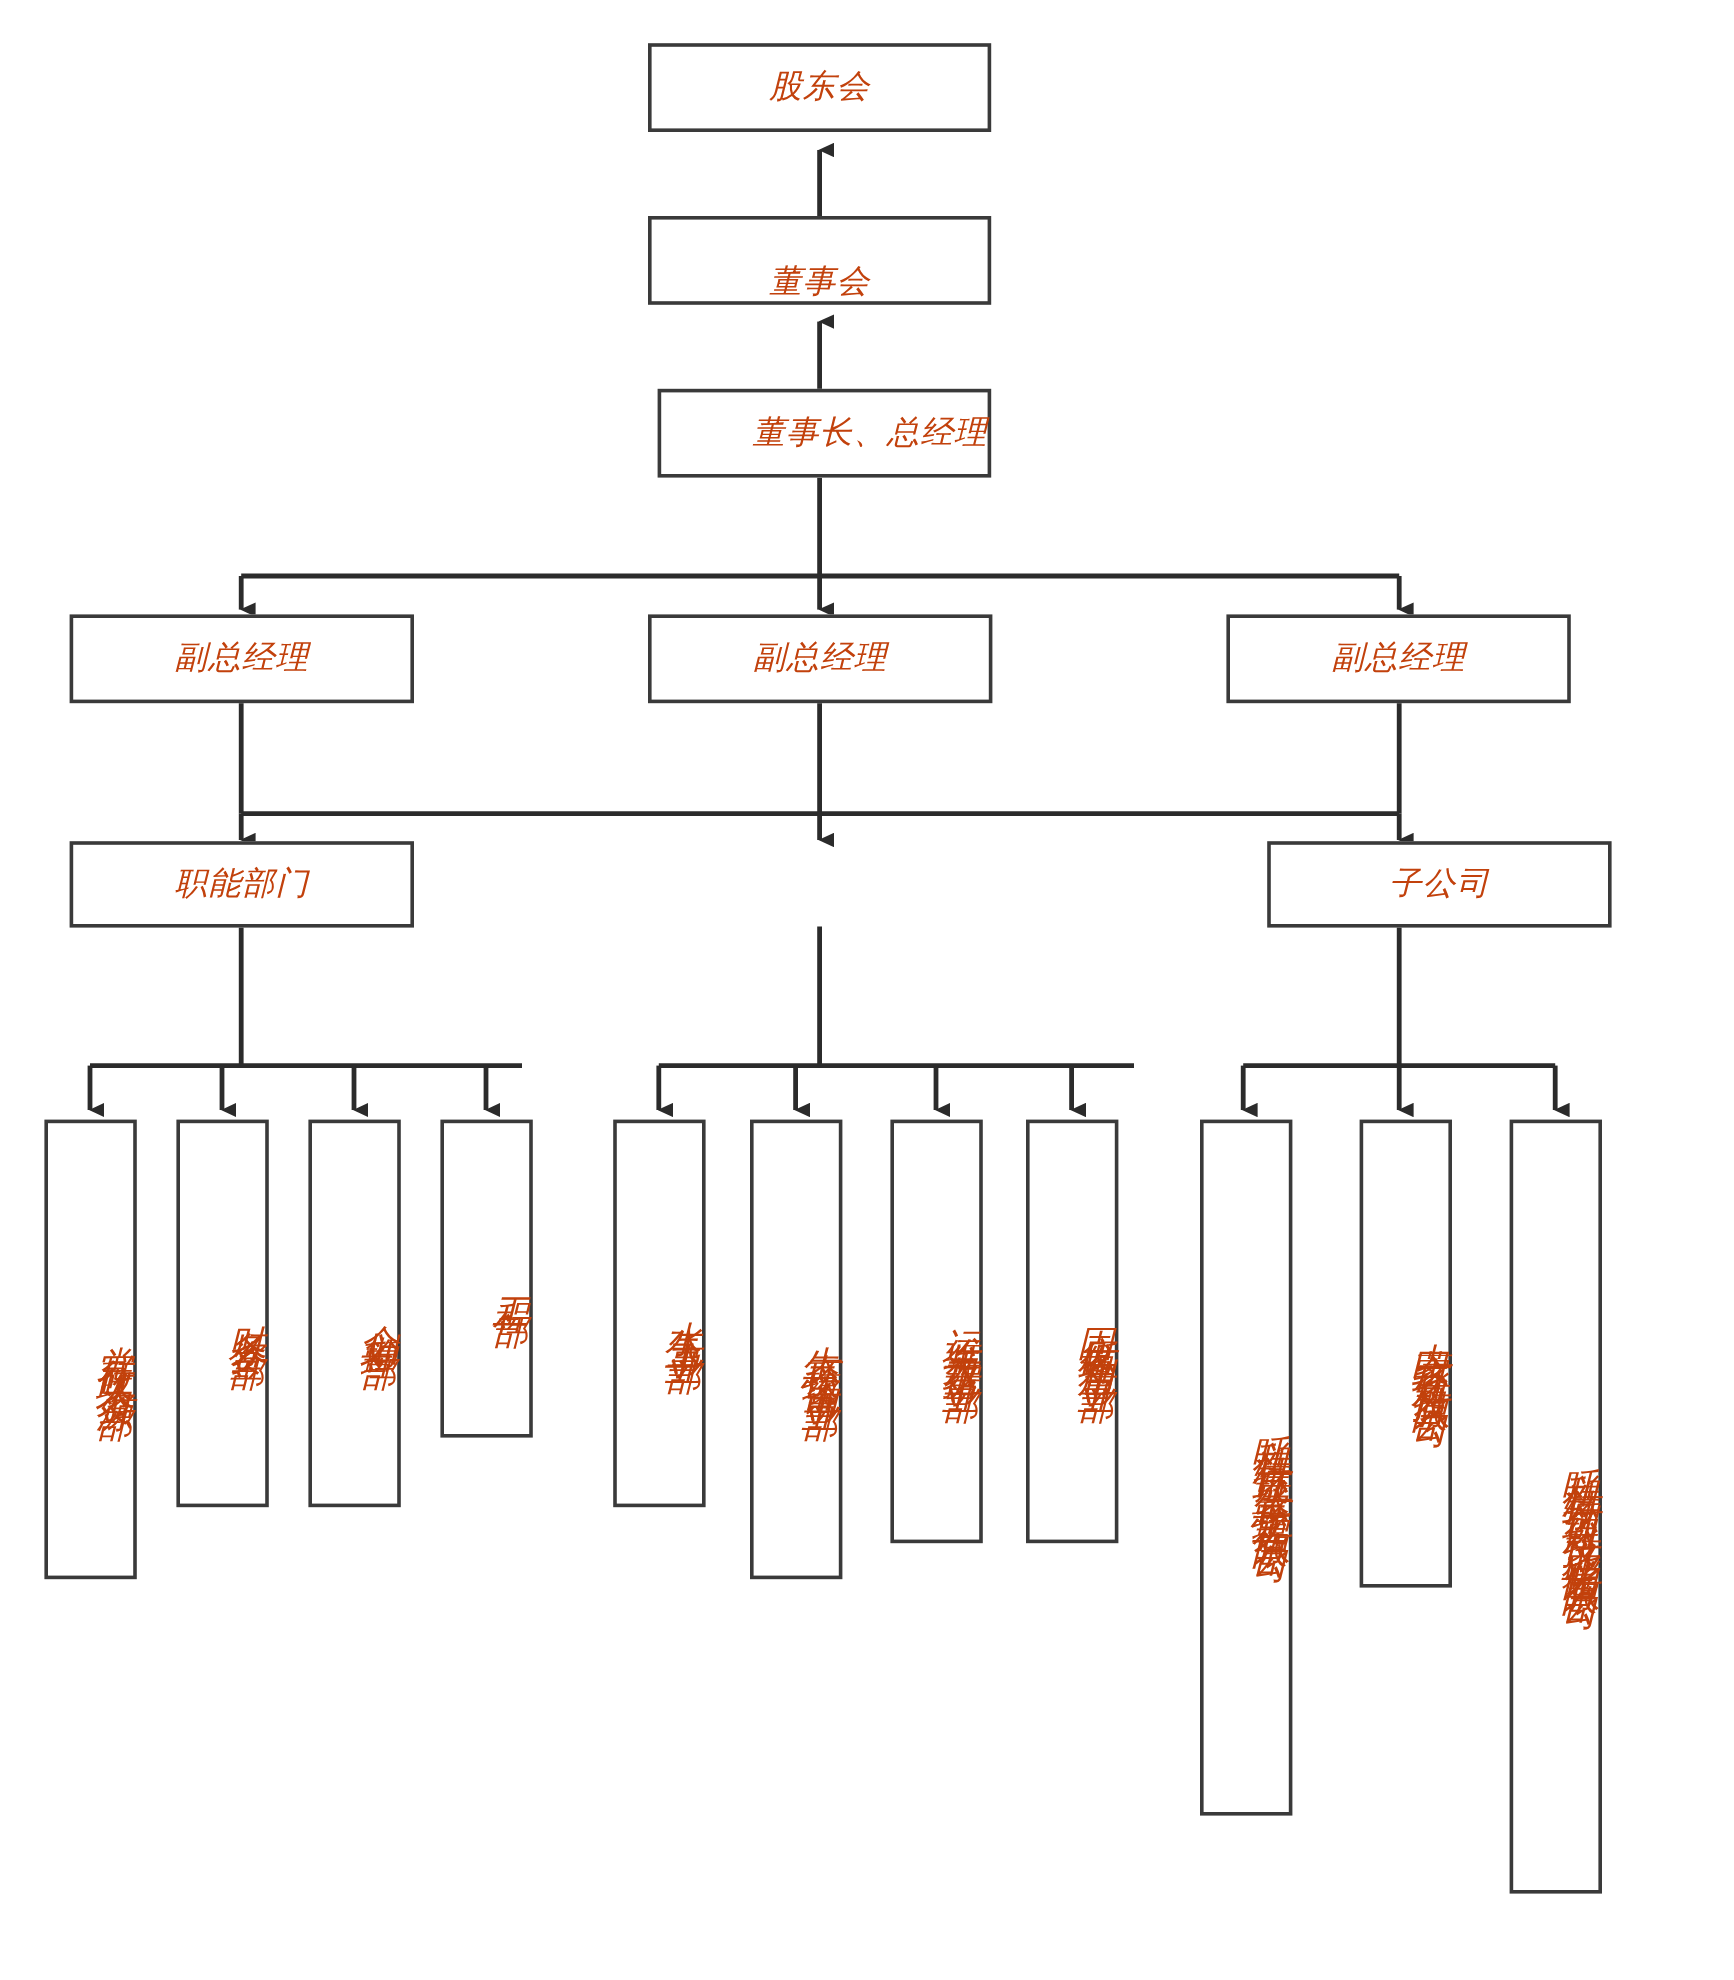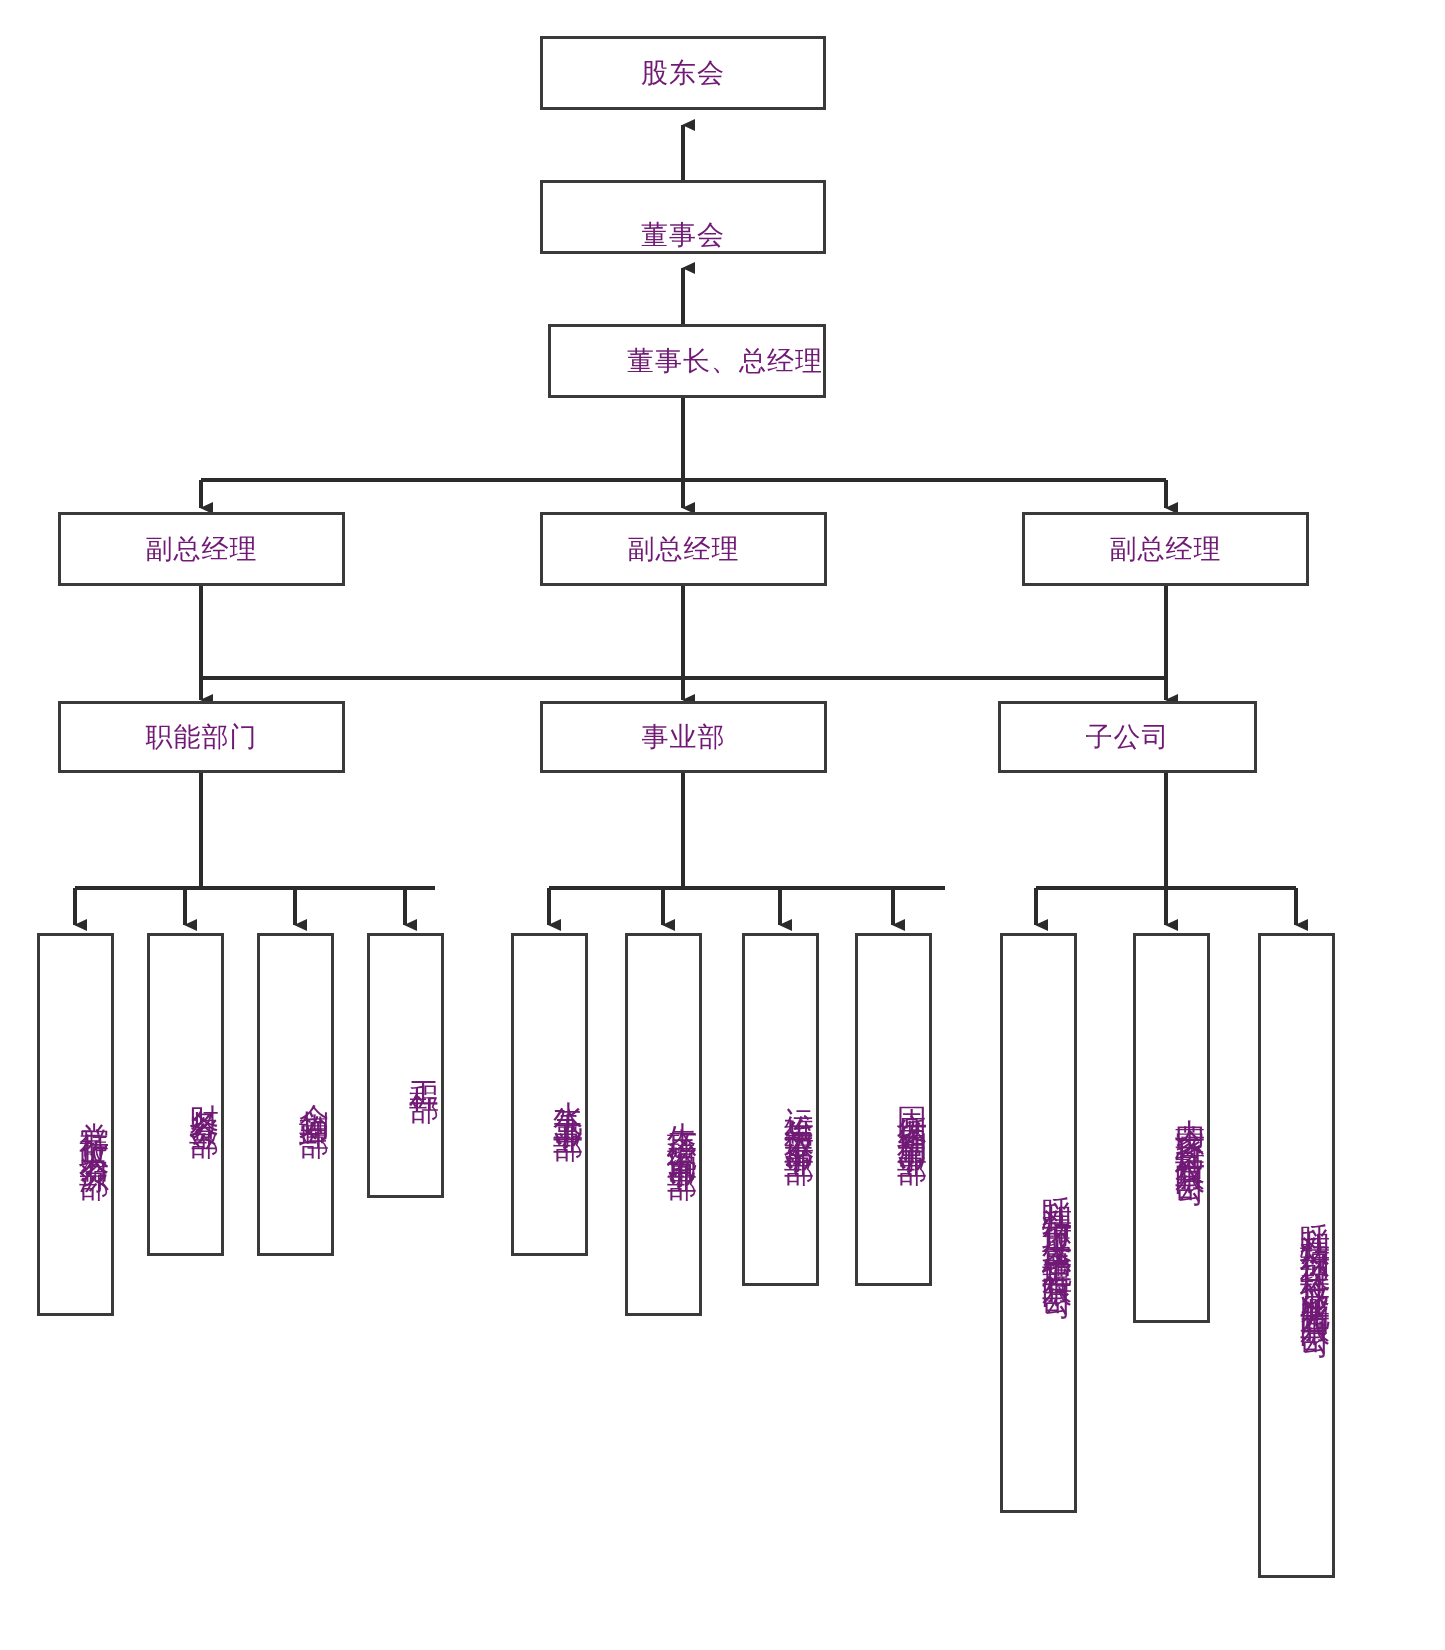--- a/index.html
+++ b/index.html
@@ -25,22 +25,23 @@
     height: 1650px;
   }
   .node {
     position: absolute;
     box-sizing: border-box;
     border: 3px solid #3a3a3a;
     background: #ffffff;
     display: flex;
     align-items: center;
     justify-content: center;
-    color: #701a75;
+    color: #c2410c;
     z-index: 2;
+    font-style: italic;
   }
   .node.horiz {
     font-size: 27px;
     letter-spacing: 1px;
     line-height: 1.2;
   }
   .node.vert {
     writing-mode: vertical-rl;
     text-orientation: upright;
     font-size: 30px;
@@ -131,24 +132,21 @@
   <div class="node horiz" style="left:540px; top:512px; width:287px; height:74px;">
     <span>副总经理</span>
   </div>
   <div class="node horiz" style="left:1022px; top:512px; width:287px; height:74px;">
     <span>副总经理</span>
   </div>
 
   <div class="node horiz" style="left:58px; top:701px; width:287px; height:72px;justify-content:center;">
     <span>职能部门</span>
   </div>
-  <div class="node horiz" style="left:540px; top:701px; width:287px; height:72px;">
-    <span>事业部</span>
-  </div>
-  <div class="node horiz" style="left:998px; top:701px; width:259px; height:72px;">
+  <div class="node horiz" style="left:1056px; top:701px; width:287px; height:72px;">
     <span>子公司</span>
   </div>
 
   <div class="node vert" style="left:37px; top:933px; width:77px; height:383px;">
     <span class="vtext">党群行政人力资源部</span>
   </div>
   <div class="node vert" style="left:147px; top:933px; width:77px; height:323px;">
     <span class="vtext">财务资金部</span>
   </div>
   <div class="node vert" style="left:257px; top:933px; width:77px; height:323px;">

